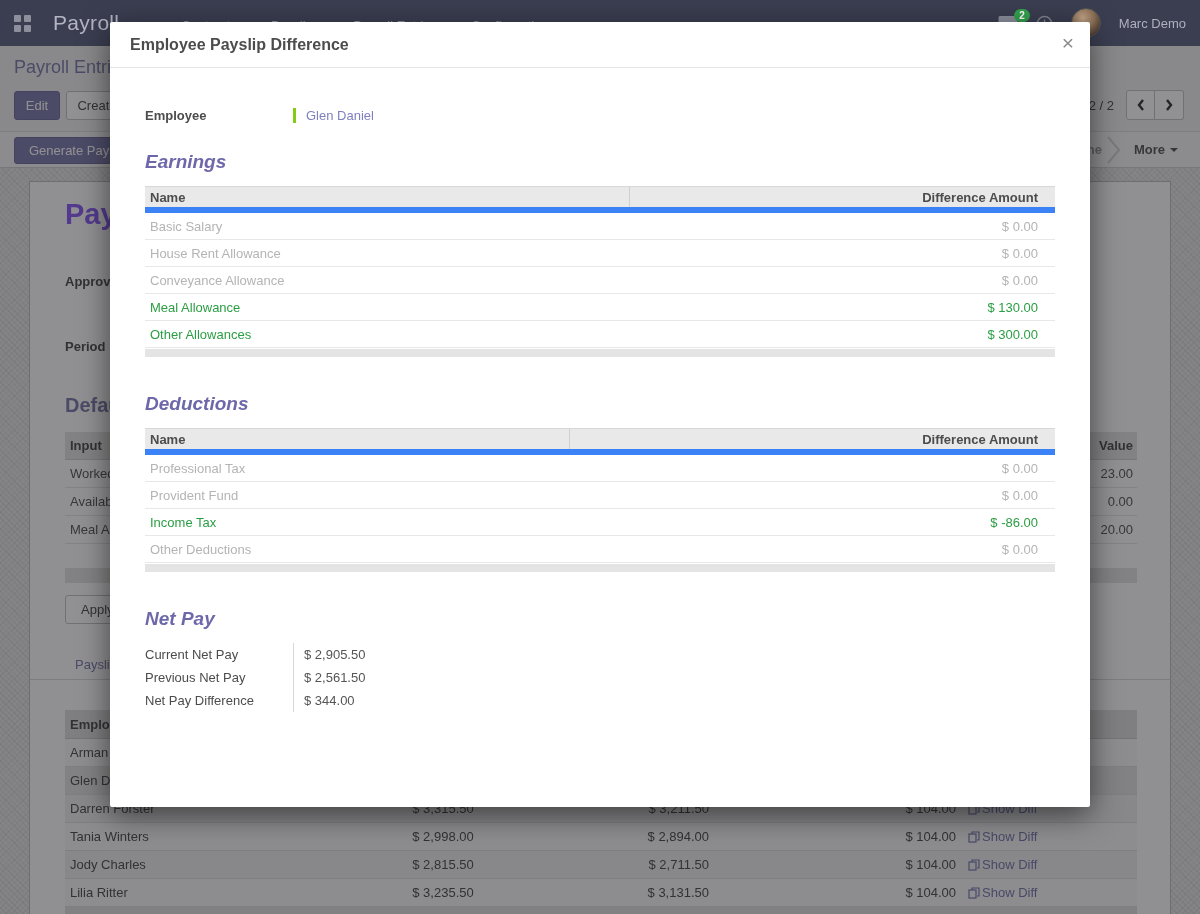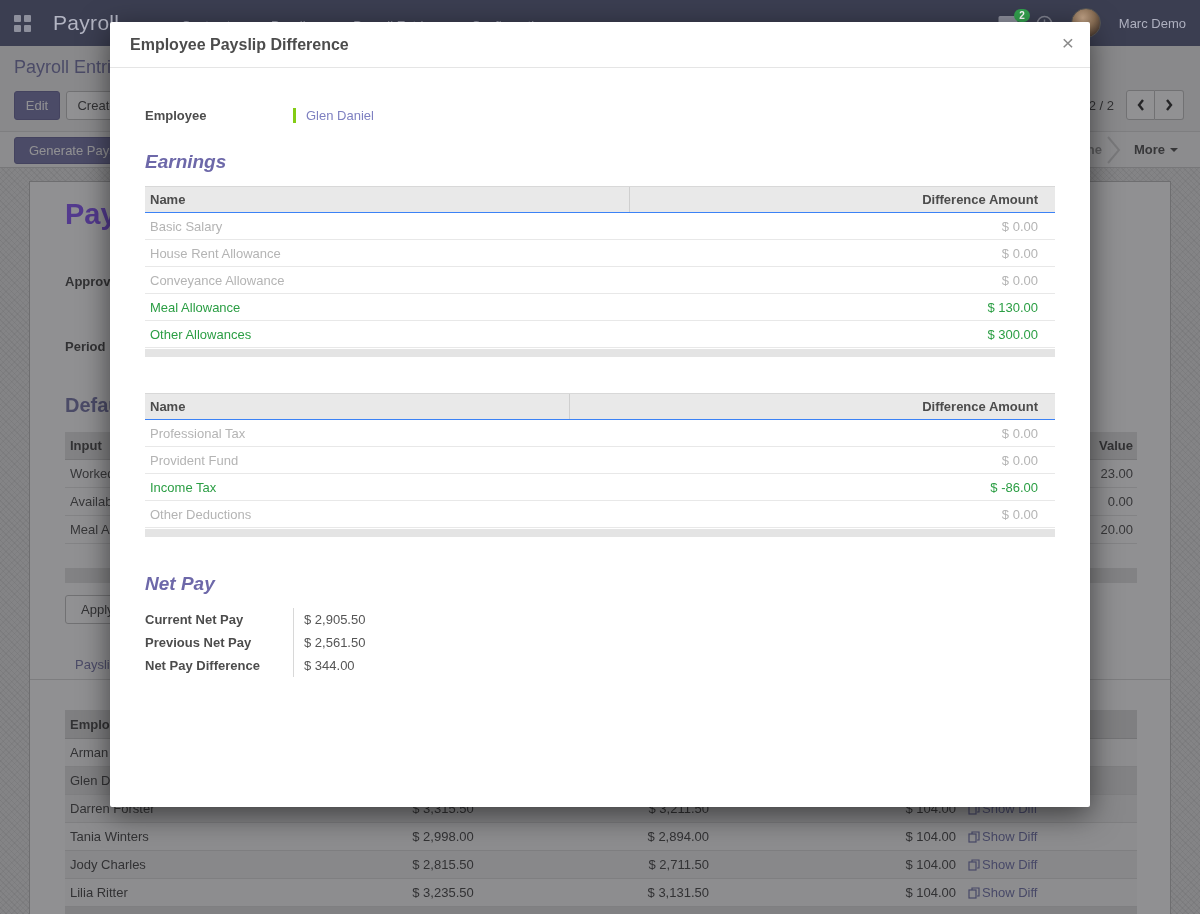--- a/index.html
+++ b/index.html
@@ -95,33 +95,33 @@
 
   .emp-row { display:flex; margin-bottom:28px; }
   .emp-label { width:148px; font-weight:bold; }
   .emp-value { border-left:3px solid #84cc16; padding-left:10px; min-width:220px; color:#7e80c1; cursor:pointer; }
 
   .m-heading { font-size:19px; font-weight:bold; color:#6d68a9; margin:0 0 13px 0;font-style:italic; }
   .m-sec { margin-bottom:36px; }
 
   .mtable { width:100%; }
   .mt-head { display:flex; height:27px; align-items:center; background:#e9e9e9;
-             border-top:1px solid #d8d8d8; border-bottom:1px solid #3b82f6; font-weight:bold; color:#4c4c4c; }
+             border-top:1px solid #d8d8d8; border-bottom:6px solid #3b82f6; font-weight:bold; color:#4c4c4c; }
   .mt-head .mt-name { border-right:1px solid #cfcfcf; height:100%; display:flex; align-items:center; }
   .mtable.earn .mt-name { width:485px; }
   .mtable.ded  .mt-name { width:425px; }
   .mt-name { padding-left:5px; }
   .mt-amt { flex:1; text-align:right; padding-right:17px; }
   .mt-row { display:flex; height:27px; align-items:center; border-bottom:1px solid #e8e8e8; }
   .mt-row.muted { color:#b4b4b4; }
   .mt-row.changed { color:#2b9e44; }
   .mt-foot { height:8px; background:#e4e4e4; margin-top:1px; }
 
   .np-row { display:flex; }
-  .np-label { width:148px; font-weight:bold; padding:4px 0; }
+  .np-label { width:148px; font-weight:normal; padding:4px 0; }
   .np-value { border-left:1px solid #d8d8d8; padding:4px 0 4px 10px; min-width:220px; color:#555; }
 
   svg { display:block; }
 </style>
 </head>
 <body>
 
 <div id="screen">
 
   <div class="navbar">
@@ -339,20 +339,21 @@
           </div>
           <div class="mt-row changed">
             <div class="mt-name">Other Allowances</div>
             <div class="mt-amt">$ 300.00</div>
           </div>
           <div class="mt-foot"></div>
         </div>
       </div>
 
       <div class="m-sec">
+        <div class="m-heading">Deductions</div>
         <div class="mtable ded">
           <div class="mt-head">
             <div class="mt-name">Name</div>
             <div class="mt-amt">Difference Amount</div>
           </div>
           <div class="mt-row muted">
             <div class="mt-name">Professional Tax</div>
             <div class="mt-amt">$ 0.00</div>
           </div>
           <div class="mt-row muted">

